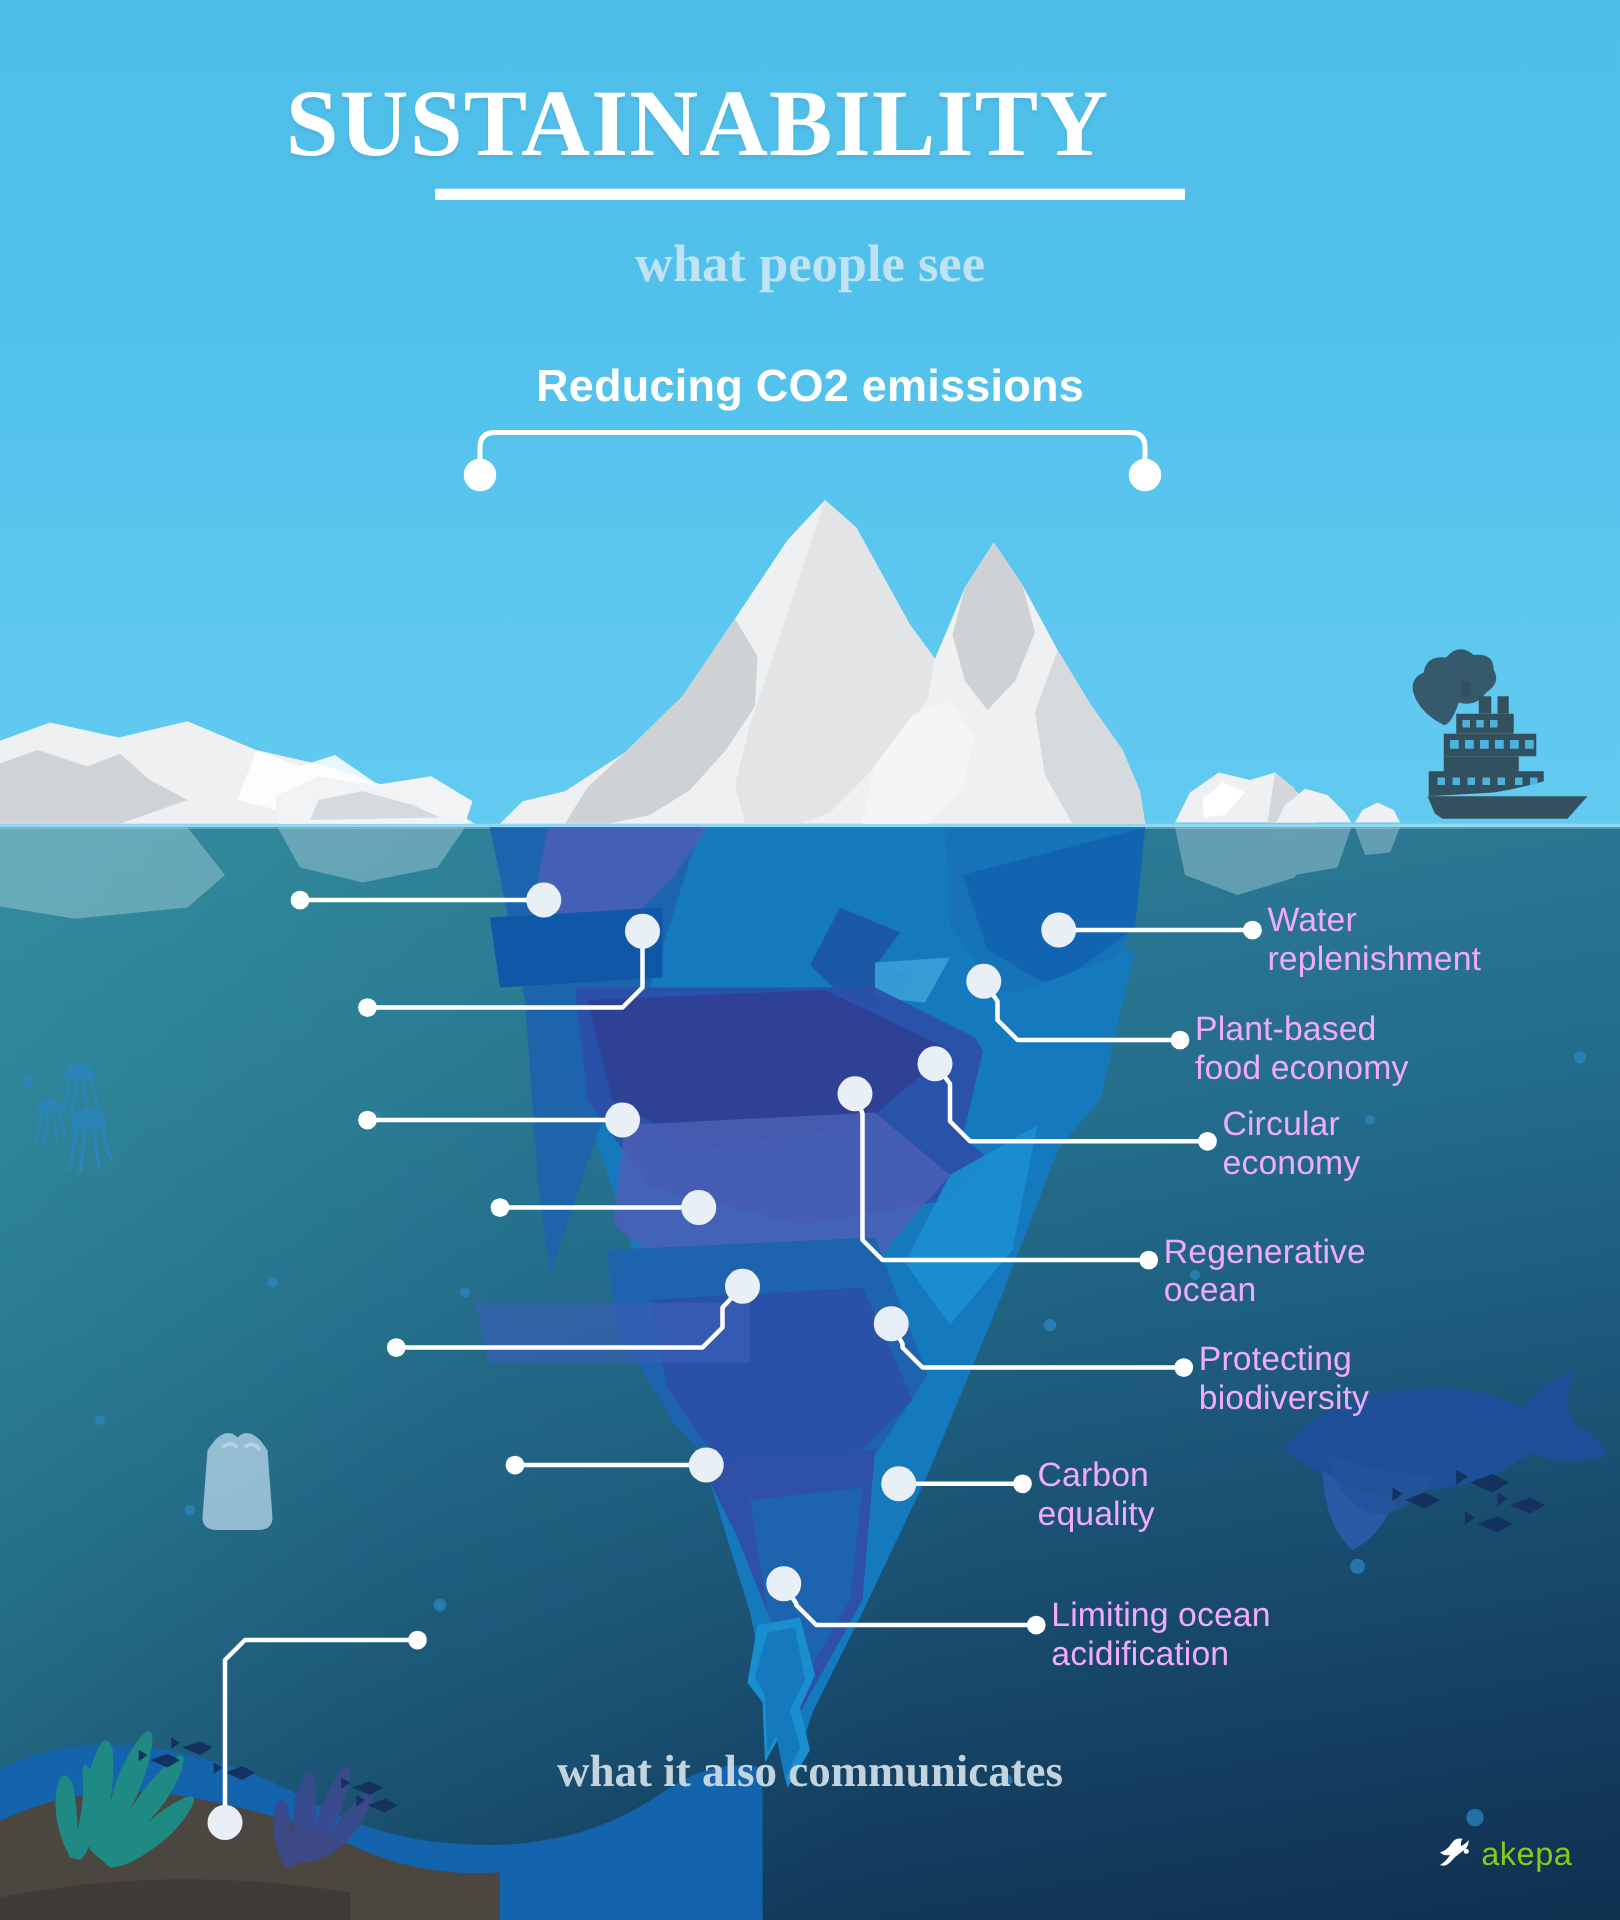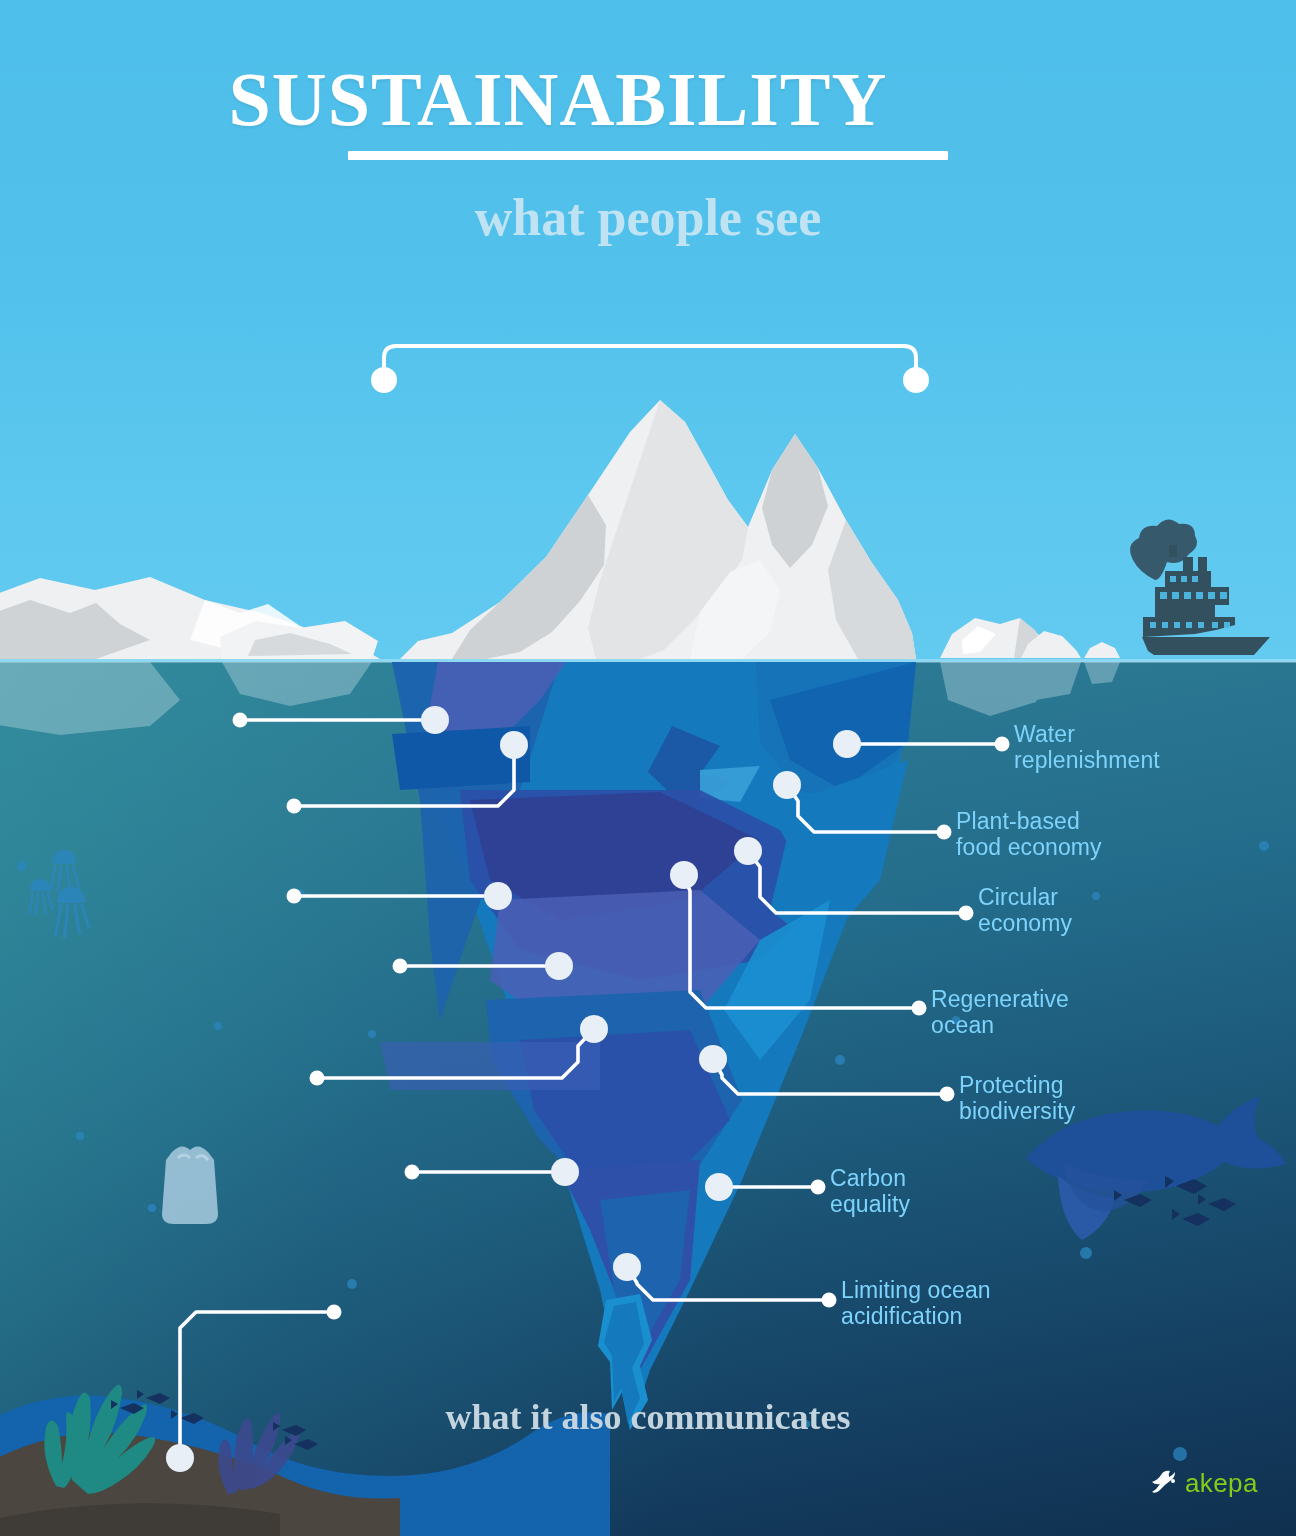--- a/index.html
+++ b/index.html
@@ -38,39 +38,39 @@
     font-size: 76px; letter-spacing: 1px; color: #ffffff;
     text-shadow: 0 2px 3px rgba(0,0,0,.07);
   }
   .title-rule {
     position: absolute; left: 348px; top: 151px; width: 600px; height: 9px;
     background: #ffffff; border-radius: 1px;
   }
   .subtitle {
     position: absolute; left: 0; top: 188px; width: 1296px; text-align: center;
     font-family: "Liberation Serif", serif; font-weight: bold;
-    font-size: 52px; color: #bfe3f3;
+    font-size: 42px; color: #bfe3f3;
   }
   .headline {
     position: absolute; left: 0; top: 288px; width: 1296px; text-align: center;
     font-weight: bold; font-size: 36px; color: #ffffff; letter-spacing: .2px;
   }
   .footer-note {
     position: absolute; left: 0; top: 1396px; width: 1296px; text-align: center;
     font-family: "Liberation Serif", serif; font-weight: bold;
     font-size: 36px; color: #c3d4de;
   }
 
   
   .bracket { position: absolute; left: 370px; top: 330px; width: 560px; height: 70px; }
 
   
   .callout { position: absolute; }
   .callout .lbl {
-    position: absolute; color: #7dd3fc; font-size: 23px; line-height: 1.14;
+    position: absolute; color: #f0abfc; font-size: 27px; line-height: 1.14;
     white-space: pre; letter-spacing: .1px;
   }
   .callout.right .lbl { text-align: left; }
 
   
   .wires { position: absolute; left: 0; top: 0; width: 1296px; height: 1536px; pointer-events: none; }
 
   
   .logo { position: absolute; left: 1148px; top: 1468px; display: flex; align-items: center; gap: 7px; }
   .logo-text { color: #84cc16; font-size: 26px; font-weight: normal; letter-spacing: .4px; }
@@ -310,20 +310,21 @@
 
   <svg class="bracket" viewBox="0 0 560 70">
     <path d="M14 42 L14 28 Q14 16 26 16 L534 16 Q546 16 546 28 L546 42" stroke="#ffffff" stroke-width="4" fill="none" stroke-linecap="round"></path>
     <circle cx="14" cy="50" r="13" fill="#ffffff"></circle>
     <circle cx="546" cy="50" r="13" fill="#ffffff"></circle>
   </svg>
 
   <div class="title">SUSTAINABILITY</div>
   <div class="title-rule"></div>
   <div class="subtitle">what people see</div>
+  <div class="headline">Reducing CO2 emissions</div>
   <div class="footer-note">what it also communicates</div>
 
   <div id="callout-layer">
       <div class="callout left"></div>
       <div class="callout left"></div>
       <div class="callout left"></div>
       <div class="callout left"></div>
       <div class="callout left"></div>
       <div class="callout left"></div>
       <div class="callout left"></div>

